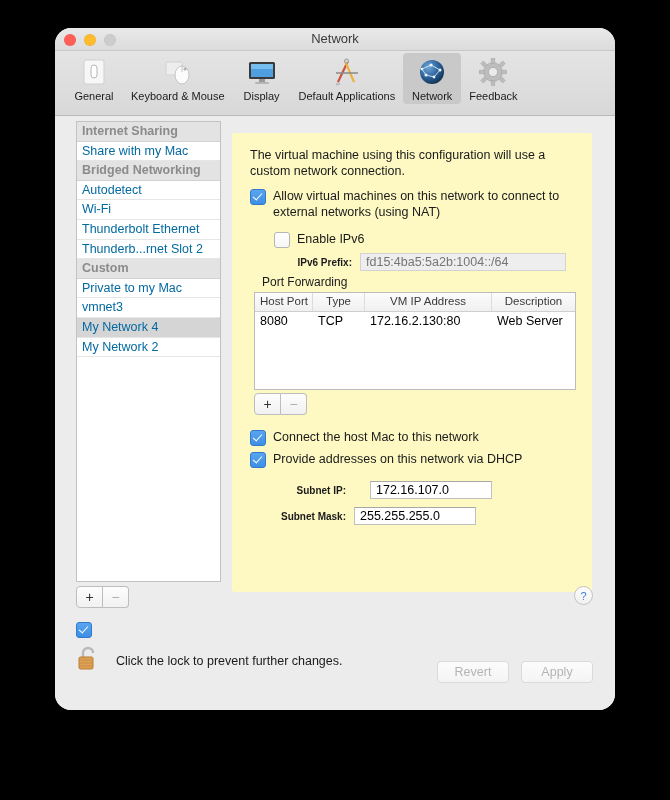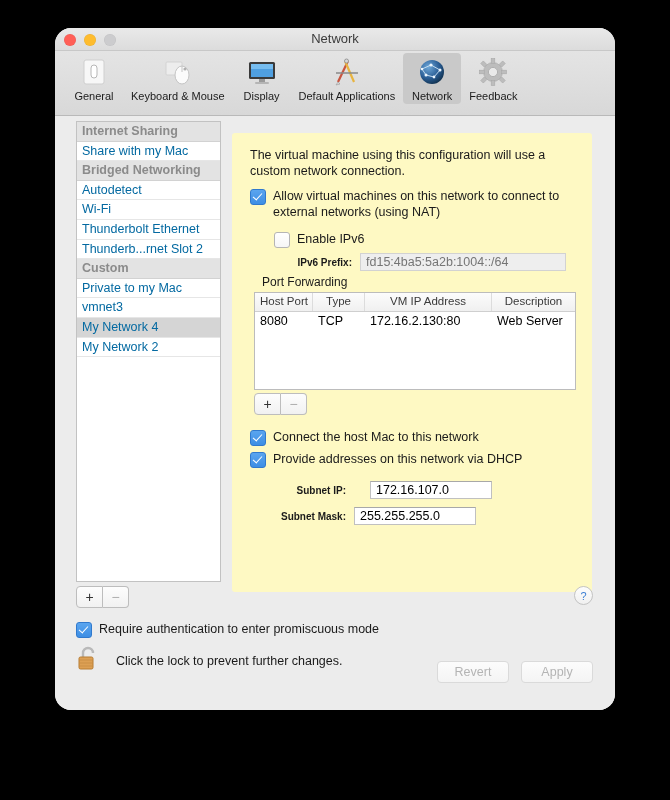--- a/index.html
+++ b/index.html
@@ -576,21 +576,20 @@
         <span class="fld-label" style="width:96px;margin-right:8px;">Subnet Mask:</span>
         <input class="textfield" style="width: 122px;" type="text" value="255.255.255.0">
       </div>
 
     </div>
 
     <div class="help-btn">?</div>
 
     <div class="chk-row promisc">
       <span class="cb on"></span>
-      <span class="chk-label">Require authentication to enter promiscuous mode</span>
     </div>
 
     <div class="lock-area">
       <span>
         <svg width="26" height="30" viewBox="0 0 26 30">
           <path d="M7 13 V9 a5 5 0 0 1 10 0" fill="none" stroke="#b9b9b9" stroke-width="2.4"></path>
           <rect x="3" y="13" width="14" height="12" rx="1.5" fill="#dda054" stroke="#b77c33" stroke-width="1"></rect>
           <line x1="3.5" y1="16" x2="16.5" y2="16" stroke="#c98f46" stroke-width="0.9"></line>
           <line x1="3.5" y1="19" x2="16.5" y2="19" stroke="#c98f46" stroke-width="0.9"></line>
           <line x1="3.5" y1="22" x2="16.5" y2="22" stroke="#c98f46" stroke-width="0.9"></line>

